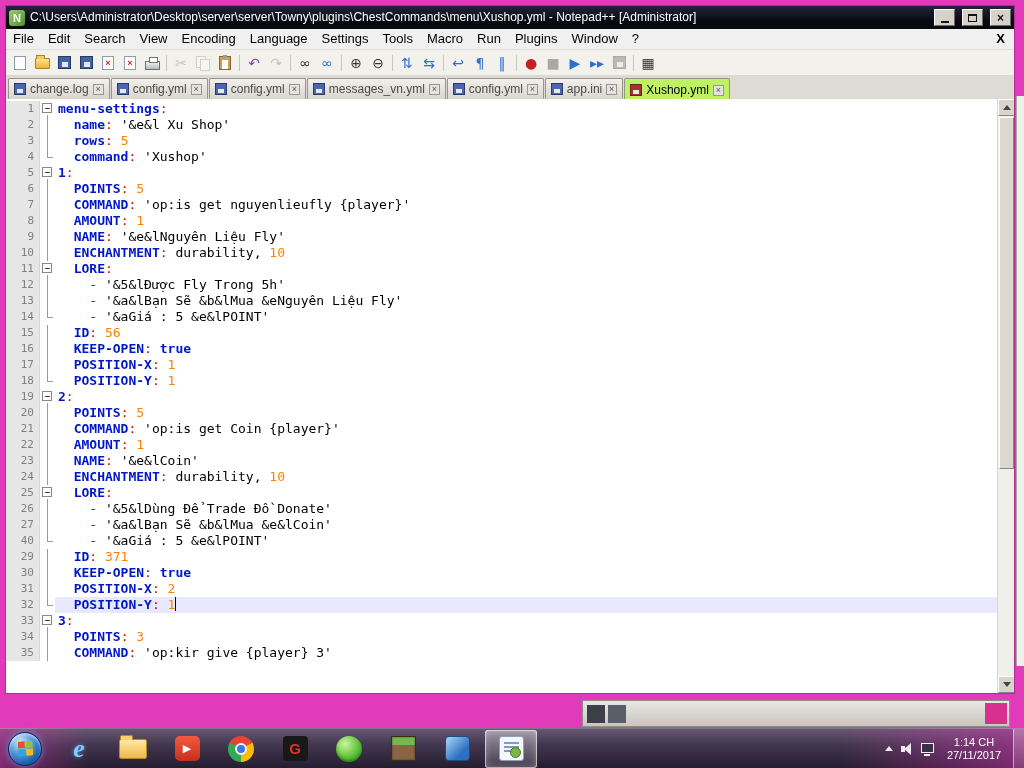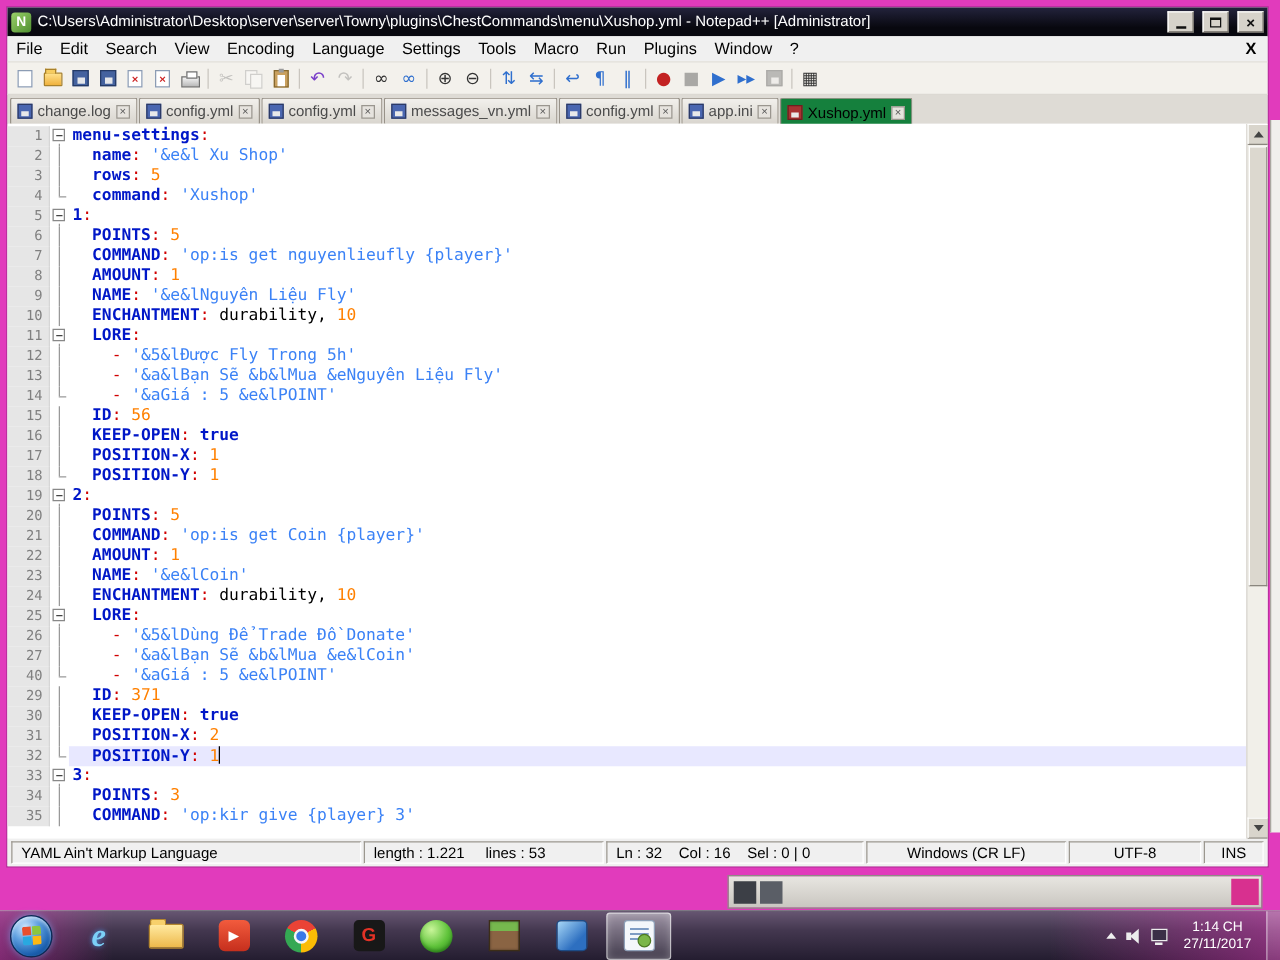--- a/index.html
+++ b/index.html
@@ -59,21 +59,21 @@
   .i-paste::after{content:"";position:absolute;left:2px;top:3px;width:6px;height:9px;background:#fff;}
   .i-paste::before{content:"";position:absolute;left:3px;top:-2px;width:4px;height:3px;background:#9b9b9b;}
   .i-print{width:15px;height:9px;background:linear-gradient(#f4f4f4,#b9b9b9);border:1px solid #6f6f6f;
            position:relative;margin-top:5px;}
   .i-print::before{content:"";position:absolute;left:3px;top:-5px;width:7px;height:4px;background:#fff;border:1px solid #6f6f6f;}
 
   .tabbar{height:23px;flex:none;background:#dedbd5;display:flex;align-items:flex-start;padding:2px 0 0 2px;}
   .tab{height:21px;display:flex;align-items:center;gap:4px;padding:0 5px;border:1px solid #989289;border-bottom:0;
        border-radius:2px 2px 0 0;background:linear-gradient(#f2f0ec,#d9d5ce);margin-right:1px;
        font:12px/20px "Liberation Sans",sans-serif;color:#4a4a4a;white-space:nowrap;}
-  .tab.active{background:#15803d;color:#000;height:23px;}
+  .tab.active{background:#bef264;color:#000;height:23px;}
   .floppy{width:12px;height:12px;position:relative;border:1px solid #2c3a66;background:#4a66b0;flex:none;}
   .floppy::after{content:"";position:absolute;left:2px;bottom:1px;width:6px;height:4px;background:#e9e9e9;}
   .floppy.red{background:#a83232;border-color:#6e1f1f;}
   .tclose{width:11px;height:11px;border:1px solid #9a968f;background:#e6e3de;color:#555;
           font:9px/9px "Liberation Sans",sans-serif;text-align:center;flex:none;}
 
   .editor{flex:1;display:flex;background:#fff;overflow:hidden;
           font:13px/16px "DejaVu Sans Mono","Liberation Mono",monospace;}
   .lines{flex:1;padding-top:2px;overflow:hidden;}
   .line{display:flex;height:16px;}
@@ -84,21 +84,21 @@
   .f-end::before{content:"";position:absolute;left:7px;top:0;height:8px;width:1px;background:#999;}
   .f-end::after{content:"";position:absolute;left:7px;top:8px;width:6px;height:1px;background:#999;}
   .f-start::after{content:"";position:absolute;left:7px;top:14px;bottom:0;width:1px;background:#999;}
   .fbox{position:absolute;left:2px;top:2px;width:10px;height:10px;border:1px solid #888;background:#fff;}
   .fbox::after{content:"";position:absolute;left:2px;top:4px;width:5px;height:1px;background:#444;}
   .code{flex:1;white-space:pre;padding-left:3px;color:#000;}
   .line.cur .code{background:#e8e8ff;}
   .tk-k{color:#0017c8;font-weight:bold;}
   .tk-p{color:#d00000;}
   .tk-n{color:#ff8000;}
-  .tk-s{color:#3b82f6;}
+  .tk-s{color:#000000;}
   .tk-w{color:#0017c8;font-weight:bold;}
   .tk-t{color:#000;}
   .caret{display:inline-block;width:1px;height:14px;background:#000;vertical-align:-2px;}
 
   .vscroll{flex:none;width:17px;background:#f1efe9;border-left:1px solid #d8d5cf;position:relative;}
   .sb-btn{position:absolute;left:0;width:17px;height:17px;background:#d9d5cc;border:1px solid;
           border-color:#fff #8a867e #8a867e #fff;display:flex;align-items:center;justify-content:center;}
   .sb-btn.up{top:0}.sb-btn.down{bottom:0}
   .arr-up{width:0;height:0;border-left:4px solid transparent;border-right:4px solid transparent;border-bottom:5px solid #444;}
   .arr-down{width:0;height:0;border-left:4px solid transparent;border-right:4px solid transparent;border-top:5px solid #444;}
@@ -540,28 +540,20 @@
         <div class="sb-btn up">
             <span class="arr-up"></span>
           </div>
         <div class="sb-thumb"></div>
         <div class="sb-btn down">
             <span class="arr-down"></span>
           </div>
       </div>
     </div>
 
-    <div class="statusbar">
-      <div class="seg s1">YAML Ain't Markup Language</div>
-      <div class="seg s2">length : 1.221     lines : 53</div>
-      <div class="seg s3">Ln : 32    Col : 16    Sel : 0 | 0</div>
-      <div class="seg s4">Windows (CR LF)</div>
-      <div class="seg s5">UTF-8</div>
-      <div class="seg s6">INS</div>
-    </div>
 
   </div>
 
   <div class="taskbar">
     <div class="start-orb">
       <div class="win-flag"></div>
     </div>
     <div class="task-apps">
         <div class="task-btn">
           <span class="appicon app-ie">e</span>

